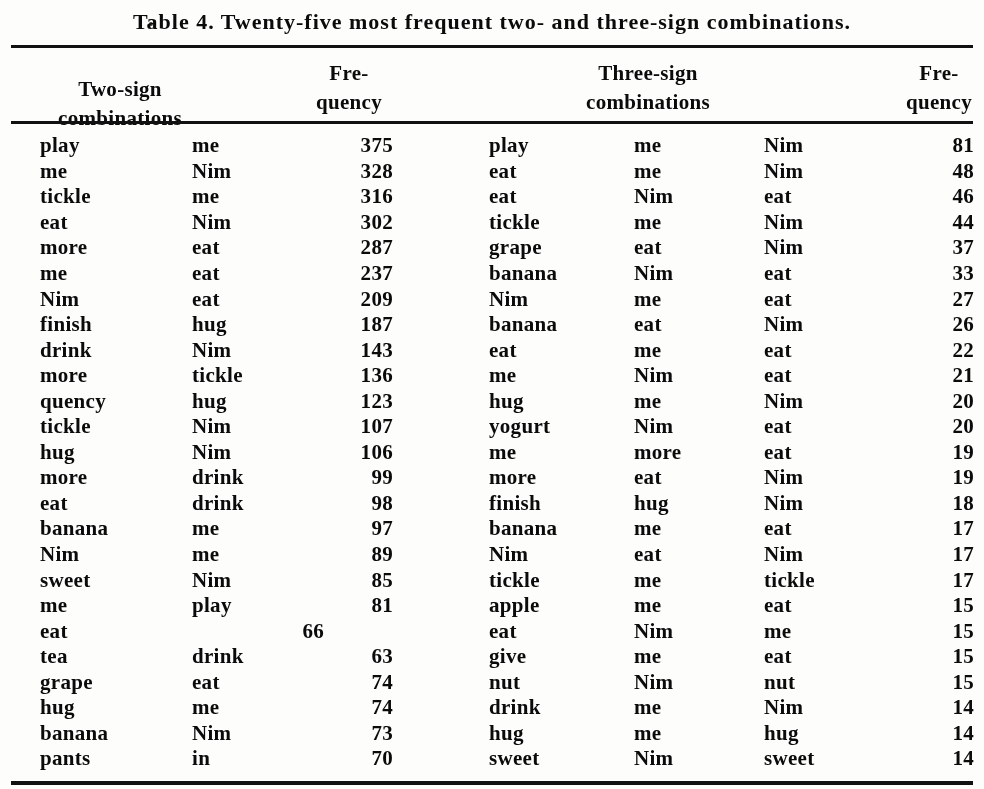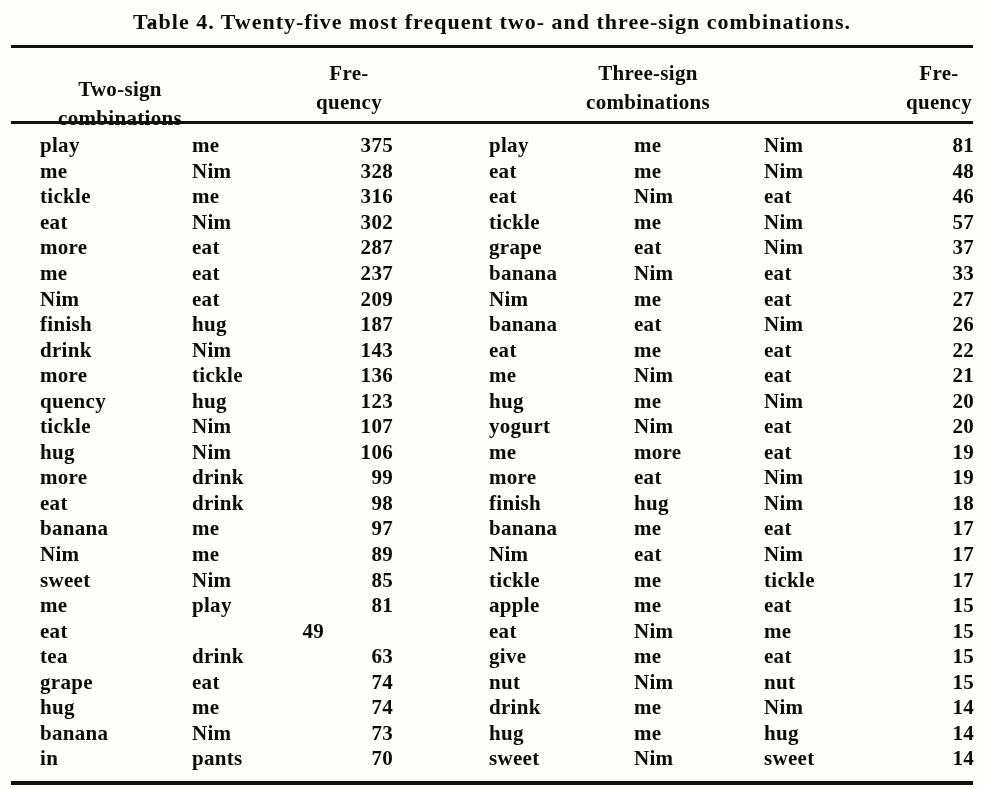--- a/index.html
+++ b/index.html
@@ -170,21 +170,21 @@
       <div class="cell">Nim</div>
       <div class="cell cell-freq">85</div>
     </div>
       <div class="row">
       <div class="cell">me</div>
       <div class="cell">play</div>
       <div class="cell cell-freq">81</div>
     </div>
       <div class="row">
       <div class="cell">eat</div>
-      <div class="cell cell-freq">49</div>
+      <div class="cell cell-freq">66</div>
     </div>
       <div class="row">
       <div class="cell">tea</div>
       <div class="cell">drink</div>
       <div class="cell cell-freq">63</div>
     </div>
       <div class="row">
       <div class="cell">grape</div>
       <div class="cell">eat</div>
       <div class="cell cell-freq">74</div>
@@ -193,22 +193,22 @@
       <div class="cell">hug</div>
       <div class="cell">me</div>
       <div class="cell cell-freq">74</div>
     </div>
       <div class="row">
       <div class="cell">banana</div>
       <div class="cell">Nim</div>
       <div class="cell cell-freq">73</div>
     </div>
       <div class="row">
+      <div class="cell">pants</div>
       <div class="cell">in</div>
-      <div class="cell">pants</div>
       <div class="cell cell-freq">70</div>
     </div>
     </div>
 
   <div class="tbl tbl-three">
       <div class="row">
       <div class="cell">play</div>
       <div class="cell">me</div>
       <div class="cell">Nim</div>
       <div class="cell cell-freq">81</div>
@@ -222,21 +222,21 @@
       <div class="row">
       <div class="cell">eat</div>
       <div class="cell">Nim</div>
       <div class="cell">eat</div>
       <div class="cell cell-freq">46</div>
     </div>
       <div class="row">
       <div class="cell">tickle</div>
       <div class="cell">me</div>
       <div class="cell">Nim</div>
-      <div class="cell cell-freq">57</div>
+      <div class="cell cell-freq">44</div>
     </div>
       <div class="row">
       <div class="cell">grape</div>
       <div class="cell">eat</div>
       <div class="cell">Nim</div>
       <div class="cell cell-freq">37</div>
     </div>
       <div class="row">
       <div class="cell">banana</div>
       <div class="cell">Nim</div>

